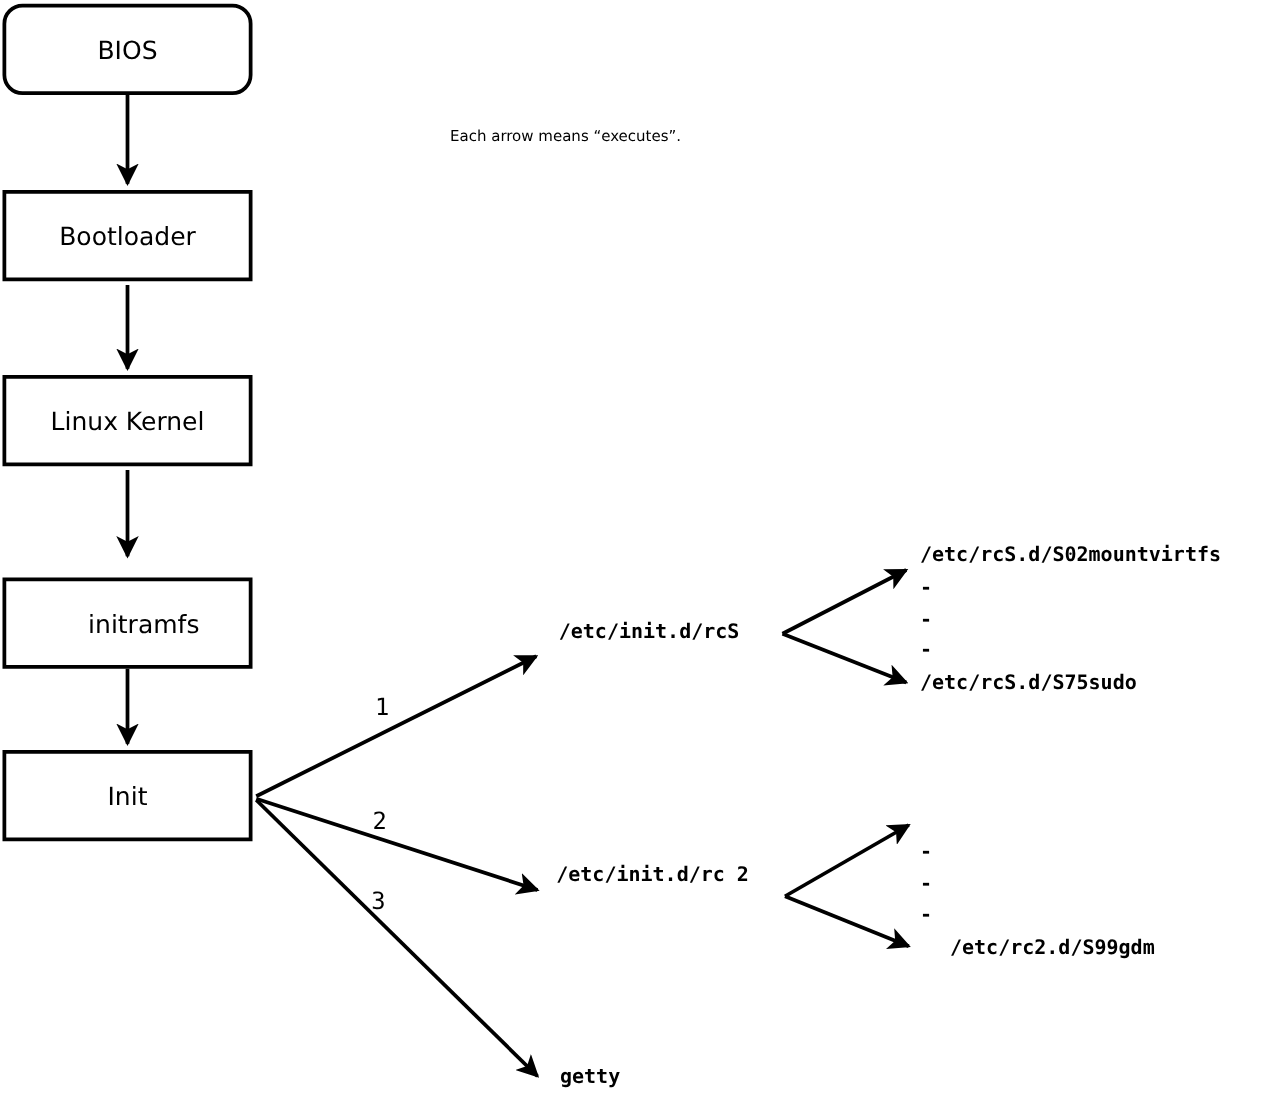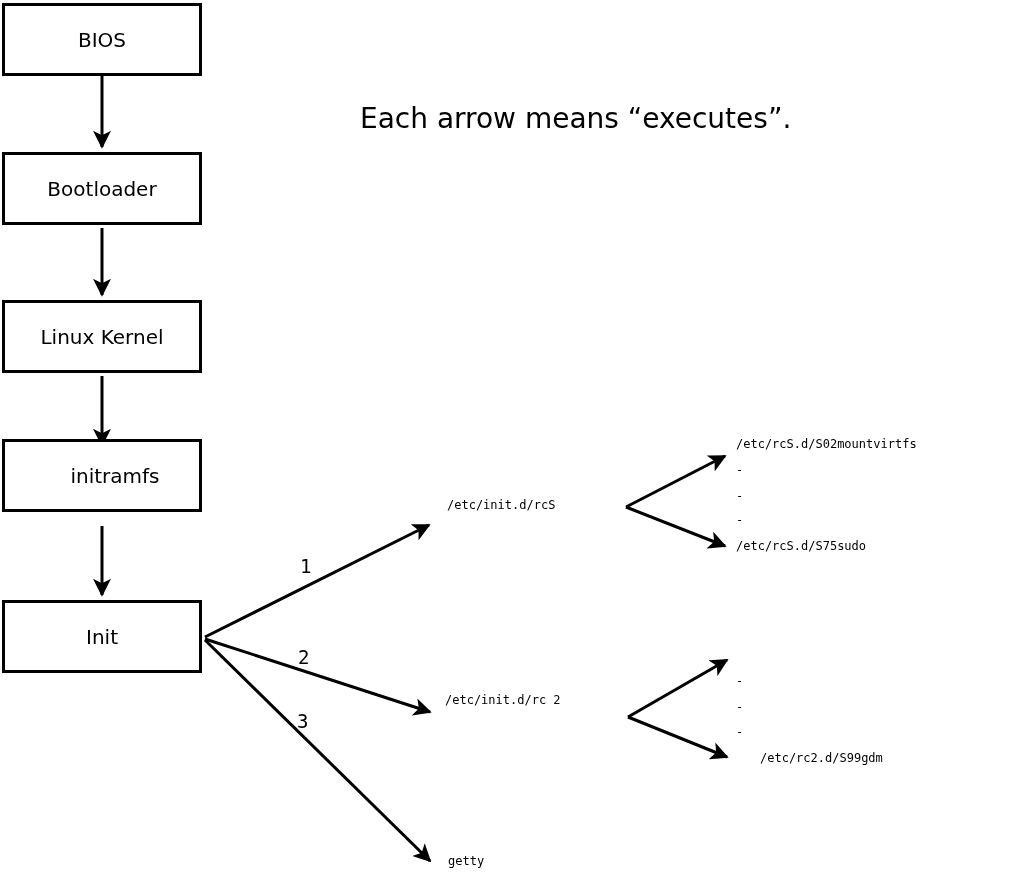--- a/index.html
+++ b/index.html
@@ -32,29 +32,30 @@
     background: #ffffff;
     box-sizing: border-box;
     display: flex;
     align-items: center;
     justify-content: center;
     font-size: 20px;
     color: #000000;
   }
   .note-text {
     position: absolute;
-    font-size: 28px;
+    font-size: 12px;
     white-space: nowrap;
   }
   .mono {
     font-family: "DejaVu Sans Mono", monospace;
-    font-size: 12px;
+    font-size: 16px;
     white-space: nowrap;
     position: absolute;
     line-height: 18px;
+    font-weight: bold;
   }
   .edge-num {
     font-family: "DejaVu Sans Mono", monospace;
     font-size: 19px;
     position: absolute;
     line-height: 19px;
   }
 </style>
 </head>
 <body>
@@ -79,30 +80,30 @@
       <line x1="205" y1="640" x2="430" y2="861" marker-end="url(#ah)"></line>
 
       <line x1="626" y1="507" x2="725" y2="456" marker-end="url(#ah)"></line>
       <line x1="626" y1="507" x2="725" y2="546" marker-end="url(#ah)"></line>
 
       <line x1="628" y1="717" x2="727" y2="660" marker-end="url(#ah)"></line>
       <line x1="628" y1="717" x2="727" y2="757" marker-end="url(#ah)"></line>
     </g>
   </svg>
 
-  <div class="node-box" style="top:3px;">
+  <div class="node-box" style="top:3px;border-radius:16px;">
     <span>BIOS</span>
   </div>
   <div class="node-box" style="top:152px;align-items:center;">
     <span>Bootloader</span>
   </div>
   <div class="node-box" style="top:300px;text-align:center;">
     <span>Linux Kernel</span>
   </div>
-  <div class="node-box" style="top:439px;padding-left:26px;">
+  <div class="node-box" style="top:462px;padding-left:26px;">
     <span>initramfs</span>
   </div>
   <div class="node-box" style="top:600px;text-align:center;">
     <span>Init</span>
   </div>
 
   <div class="note-text" style="left:360px; top:102px;">Each arrow means “executes”.</div>
 
   <div class="edge-num" style="left:300px; top:557px;">1</div>
   <div class="edge-num" style="left:298px; top:648px;">2</div>

